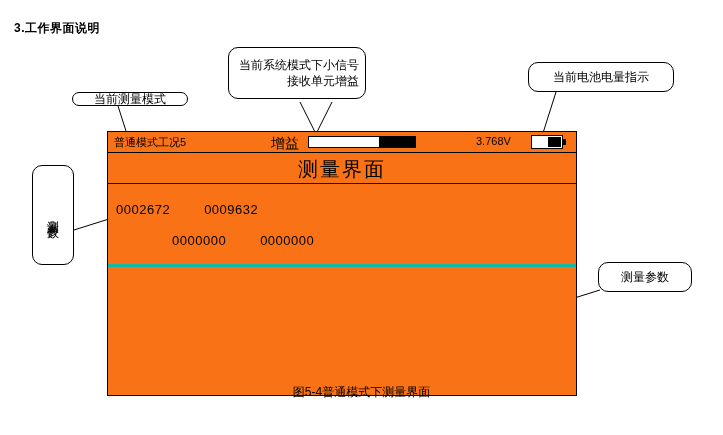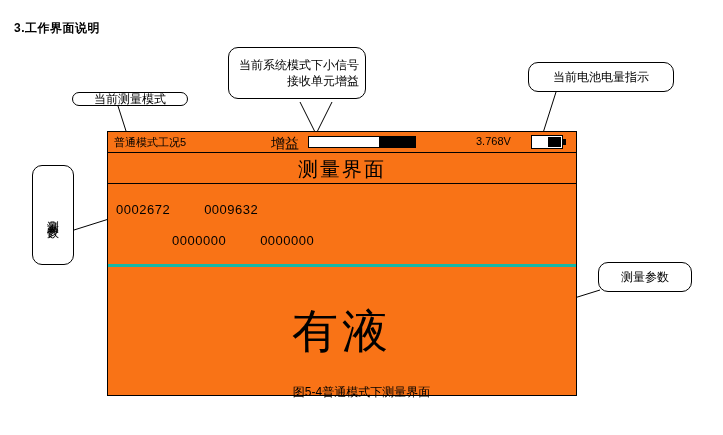--- a/index.html
+++ b/index.html
@@ -236,19 +236,16 @@
     <div class="param-row" id="param-row-1">
       <span class="param-cell" id="param-col-a">0002672</span>
       <span class="param-cell" id="param-col-b">0009632</span>
     </div>
     <div class="param-row" id="param-row-2">
       <span class="param-cell" style="width:84px">0000000</span>
       <span class="param-cell" style="width:84px">0000000</span>
     </div>
   </div>
 
-  <div id="result-area">
-    <div id="result-text">有液</div>
-  </div>
 
 </div>
 
 <div class="abs" id="figure-caption">图5-4普通模式下测量界面</div>
 
 </body></html>

